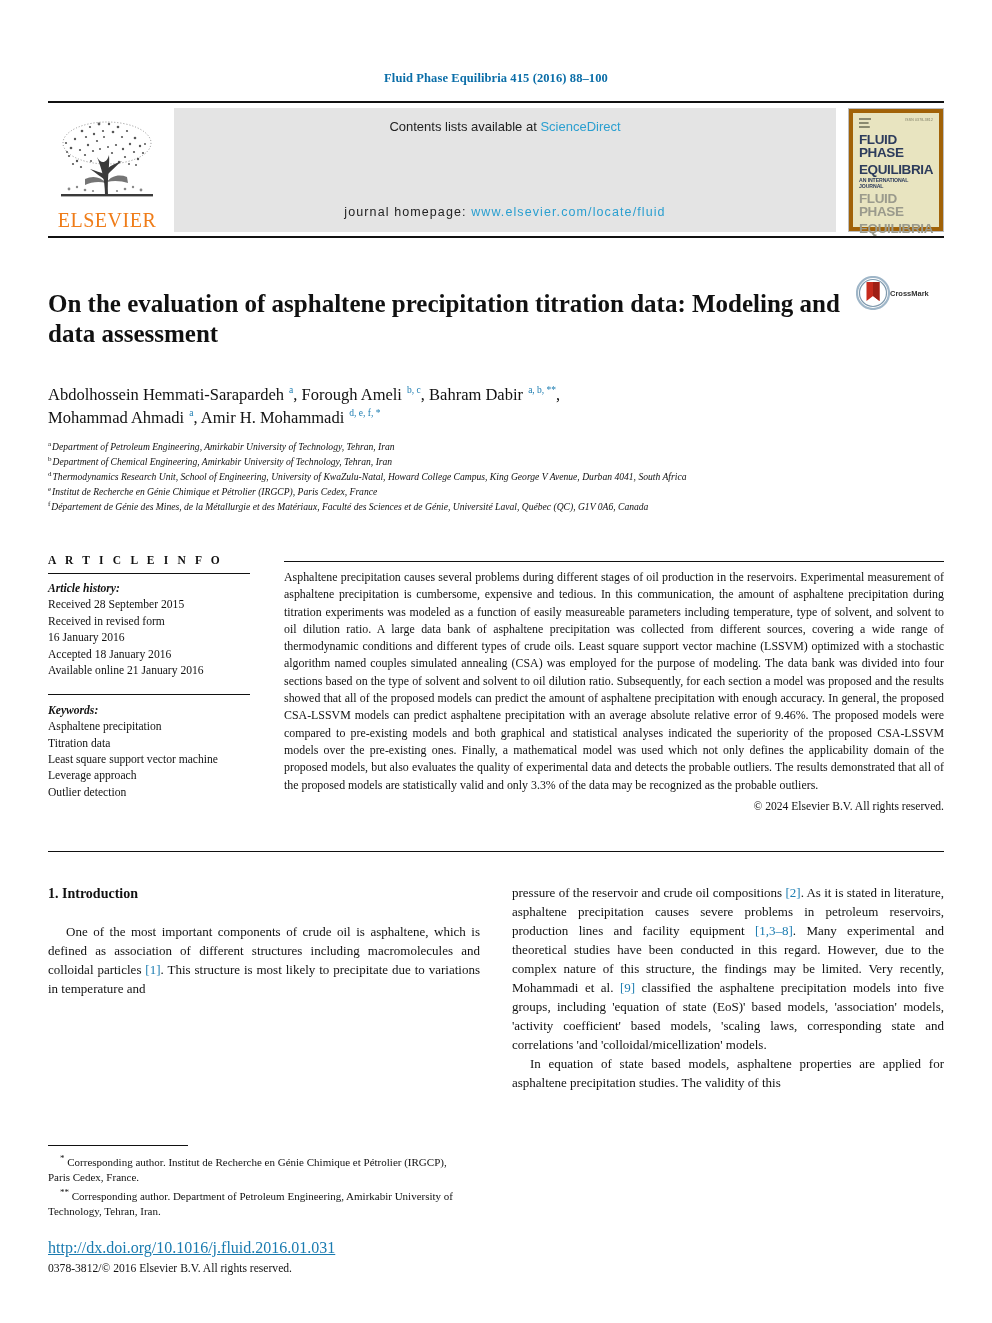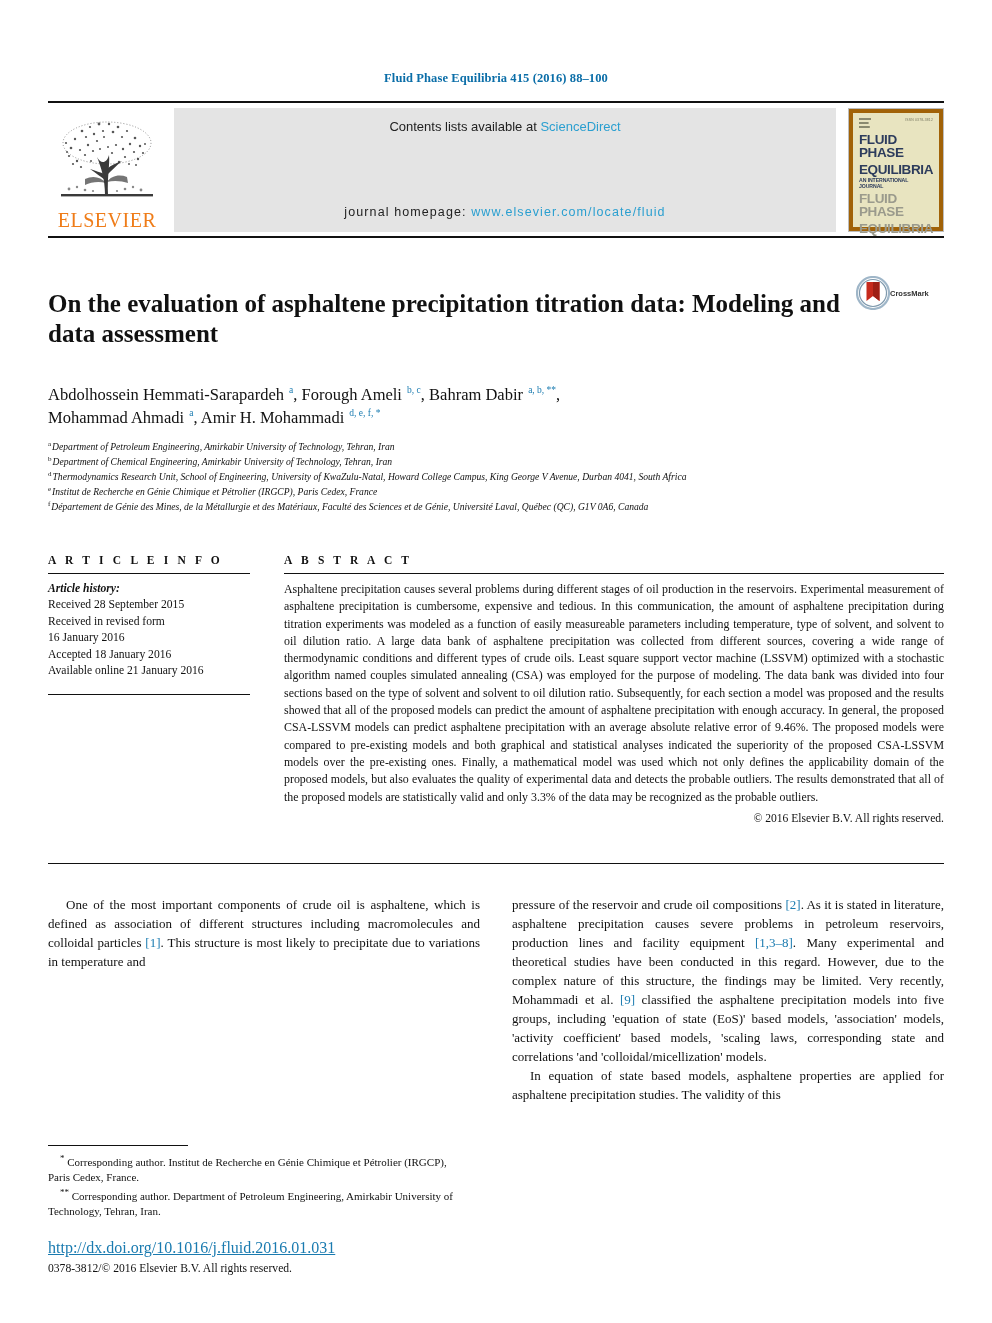--- a/index.html
+++ b/index.html
@@ -470,34 +470,42 @@
       <div class="hr-thin"></div>
       <div class="info-group">
         <div class="ital">Article history:</div>
         <div>Received 28 September 2015</div>
         <div>Received in revised form</div>
         <div>16 January 2016</div>
         <div>Accepted 18 January 2016</div>
         <div>Available online 21 January 2016</div>
       </div>
       <div class="kw-rule"></div>
+      <div class="info-group">
+        <div class="ital">Keywords:</div>
+        <div>Asphaltene precipitation</div>
+        <div>Titration data</div>
+        <div>Least square support vector machine</div>
+        <div>Leverage approach</div>
+        <div>Outlier detection</div>
+      </div>
     </div>
 
     <div class="col-abstract">
-      <div class="sec-head">A B S T R A C T</div>
       <div class="hr-thin"></div>
       <div class="abstract-text">Asphaltene precipitation causes several problems during different stages of oil production in the reservoirs. Experimental measurement of asphaltene precipitation is cumbersome, expensive and tedious. In this communication, the amount of asphaltene precipitation during titration experiments was modeled as a function of easily measureable parameters including temperature, type of solvent, and solvent to oil dilution ratio. A large data bank of asphaltene precipitation was collected from different sources, covering a wide range of thermodynamic conditions and different types of crude oils. Least square support vector machine (LSSVM) optimized with a stochastic algorithm named couples simulated annealing (CSA) was employed for the purpose of modeling. The data bank was divided into four sections based on the type of solvent and solvent to oil dilution ratio. Subsequently, for each section a model was proposed and the results showed that all of the proposed models can predict the amount of asphaltene precipitation with enough accuracy. In general, the proposed CSA-LSSVM models can predict asphaltene precipitation with an average absolute relative error of 9.46%. The proposed models were compared to pre-existing models and both graphical and statistical analyses indicated the superiority of the proposed CSA-LSSVM models over the pre-existing ones. Finally, a mathematical model was used which not only defines the applicability domain of the proposed models, but also evaluates the quality of experimental data and detects the probable outliers. The results demonstrated that all of the proposed models are statistically valid and only 3.3% of the data may be recognized as the probable outliers.</div>
-      <div class="copyright">© 2016 Elsevier B.V. All rights reserved.</div>
+      <div class="copyright">© 2024 Elsevier B.V. All rights reserved.</div>
     </div>
   </div>
 
   <div class="body-rule"></div>
 
   <div class="body-cols">
     <div class="body-col">
+      <div class="h-section">1. Introduction</div>
       <p><span>One of the most important components of crude oil is asphaltene, which is defined as association of different structures including macromolecules and colloidal particles </span><span class="ref">[1]</span><span>. This structure is most likely to precipitate due to variations in temperature and</span></p>
     </div>
     <div class="body-col">
       <p style="text-indent:0"><span>pressure of the reservoir and crude oil compositions </span><span class="ref">[2]</span><span>. As it is stated in literature, asphaltene precipitation causes severe problems in petroleum reservoirs, production lines and facility equipment </span><span class="ref">[1,3–8]</span><span>. Many experimental and theoretical studies have been conducted in this regard. However, due to the complex nature of this structure, the findings may be limited. Very recently, Mohammadi et al. </span><span class="ref">[9]</span><span> classified the asphaltene precipitation models into five groups, including 'equation of state (EoS)' based models, 'association' models, 'activity coefficient' based models, 'scaling laws, corresponding state and correlations 'and 'colloidal/micellization' models.</span></p>
       <p>In equation of state based models, asphaltene properties are applied for asphaltene precipitation studies. The validity of this</p>
     </div>
   </div>
 
   <div class="footnotes">
     <div class="fn-rule"></div>

